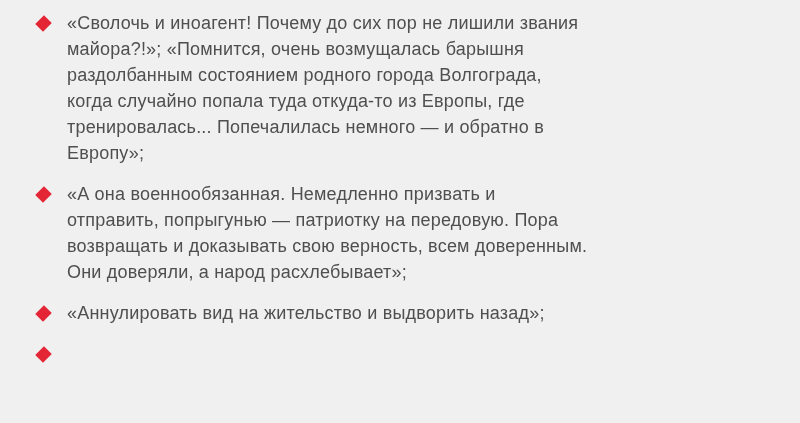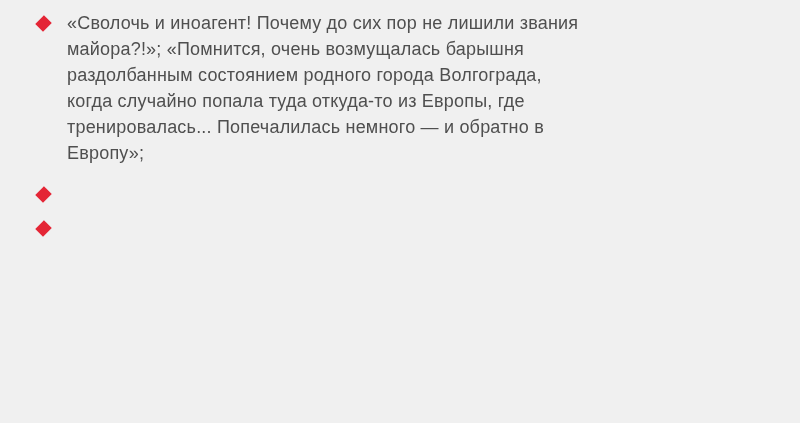--- a/index.html
+++ b/index.html
@@ -59,21 +59,29 @@
       <span class="quote-text">«Сволочь и иноагент! Почему до сих пор не лишили звания
 майора?!»; «Помнится, очень возмущалась барышня
 раздолбанным состоянием родного города Волгограда,
 когда случайно попала туда откуда-то из Европы, где
 тренировалась... Попечалилась немного — и обратно в
 Европу»;</span>
     </li>
 
     <li class="quote-item">
       <span class="diamond"></span>
+      <span class="quote-text">«А она военнообязанная. Немедленно призвать и
+отправить, попрыгунью — патриотку на передовую. Пора
+возвращать и доказывать свою верность, всем доверенным.
+Они доверяли, а народ расхлебывает»;</span>
     </li>
 
+    <li class="quote-item">
+      <span class="diamond"></span>
+      <span class="quote-text">«Аннулировать вид на жительство и выдворить назад»;</span>
+    </li>
 
     <li class="quote-item">
       <span class="diamond"></span>
     </li>
 
   </ul>
 </div>
 
 </body></html>

